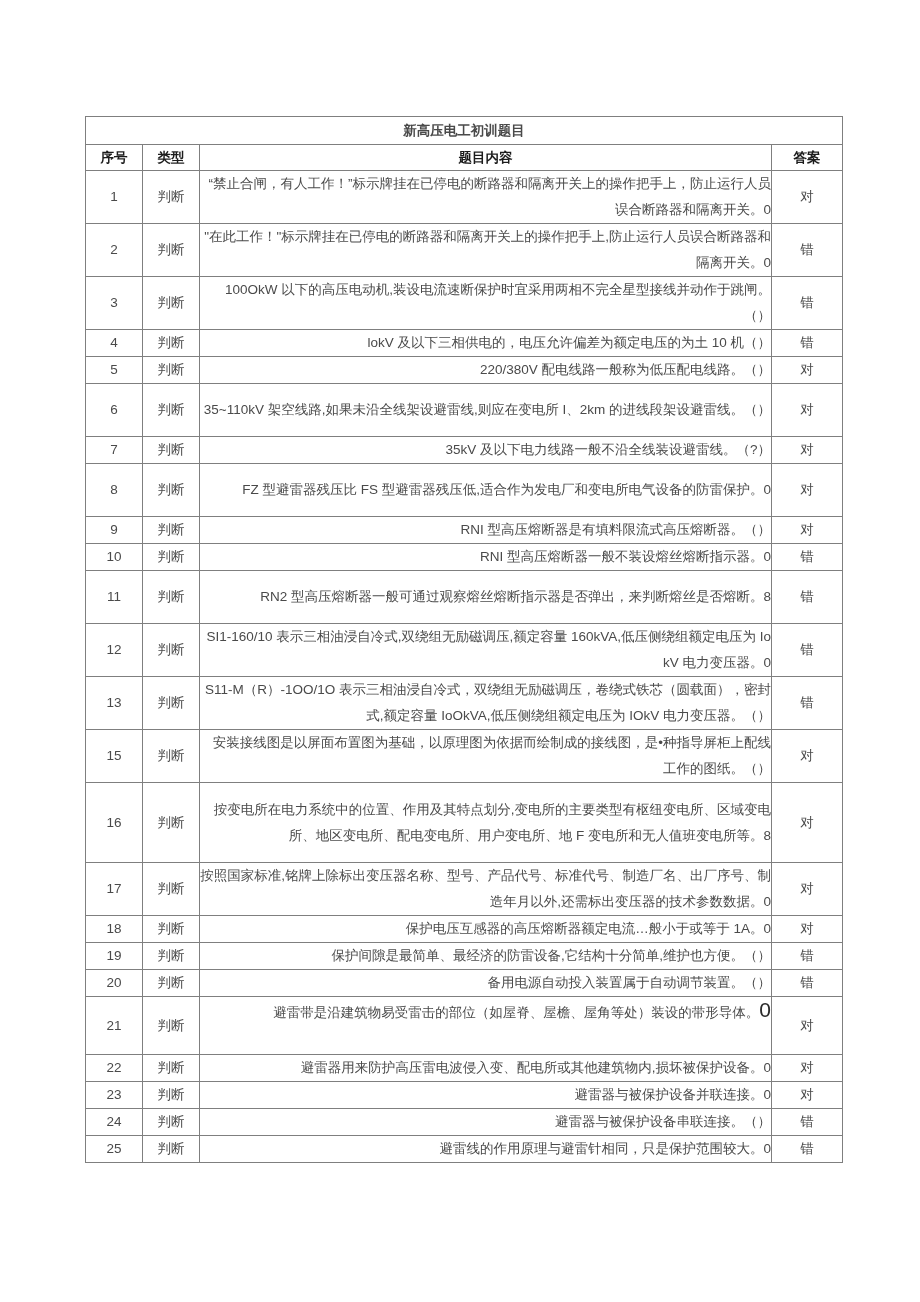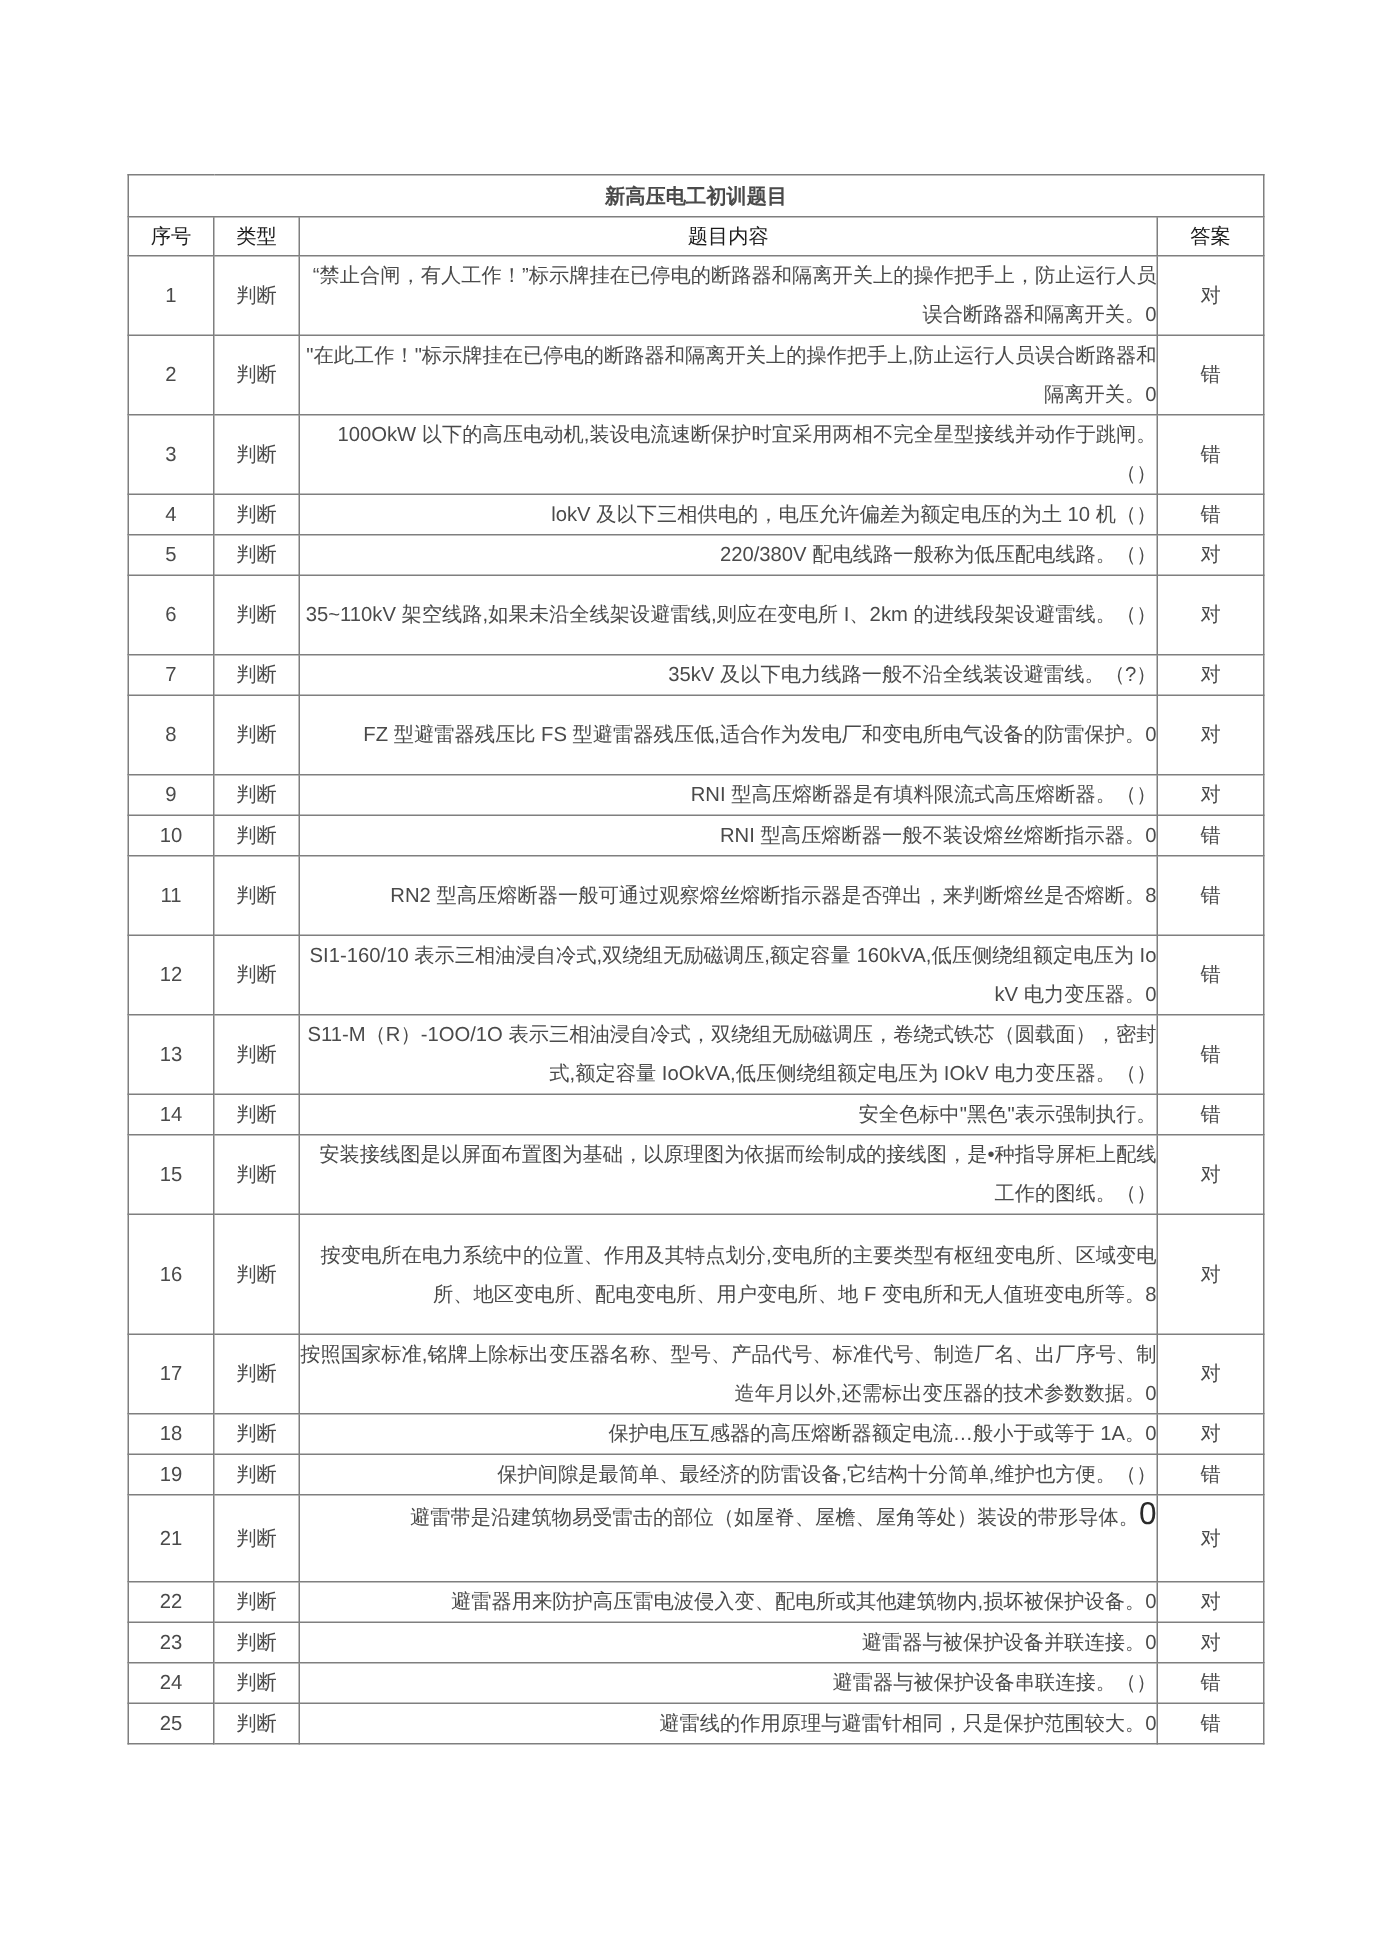--- a/index.html
+++ b/index.html
@@ -36,21 +36,21 @@
     height: 27px;
     text-align: center;
     font-weight: bold;
     font-size: 15.5px;
     color: #1c1c1c;
     line-height: 27px;
   }
   .header-row th {
     height: 25px;
     text-align: center;
-    font-weight: normal;
+    font-weight: bold;
     font-size: 13.5px;
     color: #1c1c1c;
     line-height: 25px;
   }
   .cell-no {
     text-align: center;
     font-family: "Liberation Sans", "DejaVu Sans", sans-serif;
     color: #474747;
   }
   .cell-type { text-align: center; }
@@ -163,26 +163,20 @@
         <td class="cell-type">判断</td>
         <td class="cell-content"><span>SI1-160/10 表示三相油浸自冷式,双绕组无励磁调压,额定容量 160kVA,低压侧绕组额定电压为 IokV 电力变压器。0</span></td>
         <td class="cell-answer">错</td>
       </tr>
       <tr class="h2">
         <td class="cell-no">13</td>
         <td class="cell-type">判断</td>
         <td class="cell-content"><span>S11-M（R）-1OO/1O 表示三相油浸自冷式，双绕组无励磁调压，卷绕式铁芯（圆载面），密封式,额定容量 IoOkVA,低压侧绕组额定电压为 IOkV 电力变压器。（）</span></td>
         <td class="cell-answer">错</td>
       </tr>
-      <tr class="h1">
-        <td class="cell-no">14</td>
-        <td class="cell-type">判断</td>
-        <td class="cell-content"><span>安全色标中"黑色"表示强制执行。</span></td>
-        <td class="cell-answer">错</td>
-      </tr>
       <tr class="h2">
         <td class="cell-no">15</td>
         <td class="cell-type">判断</td>
         <td class="cell-content"><span>安装接线图是以屏面布置图为基础，以原理图为依据而绘制成的接线图，是•种指导屏柜上配线工作的图纸。（）</span></td>
         <td class="cell-answer">对</td>
       </tr>
       <tr class="h3">
         <td class="cell-no">16</td>
         <td class="cell-type">判断</td>
         <td class="cell-content"><span>按变电所在电力系统中的位置、作用及其特点划分,变电所的主要类型有枢纽变电所、区域变电所、地区变电所、配电变电所、用户变电所、地 F 变电所和无人值班变电所等。8</span></td>
@@ -197,20 +191,26 @@
       <tr class="h1">
         <td class="cell-no">18</td>
         <td class="cell-type">判断</td>
         <td class="cell-content"><span>保护电压互感器的高压熔断器额定电流…般小于或等于 1A。0</span></td>
         <td class="cell-answer">对</td>
       </tr>
       <tr class="h1">
         <td class="cell-no">19</td>
         <td class="cell-type">判断</td>
         <td class="cell-content"><span>保护间隙是最简单、最经济的防雷设备,它结构十分简单,维护也方便。（）</span></td>
+        <td class="cell-answer">错</td>
+      </tr>
+      <tr class="h1">
+        <td class="cell-no">20</td>
+        <td class="cell-type">判断</td>
+        <td class="cell-content"><span>备用电源自动投入装置属于自动调节装置。（）</span></td>
         <td class="cell-answer">错</td>
       </tr>
       <tr class="tall">
         <td class="cell-no">21</td>
         <td class="cell-type">判断</td>
         <td class="cell-content"><span>避雷带是沿建筑物易受雷击的部位（如屋脊、屋檐、屋角等处）装设的带形导体。</span><span class="big-zero">0</span></td>
         <td class="cell-answer">对</td>
       </tr>
       <tr class="h1">
         <td class="cell-no">22</td>

